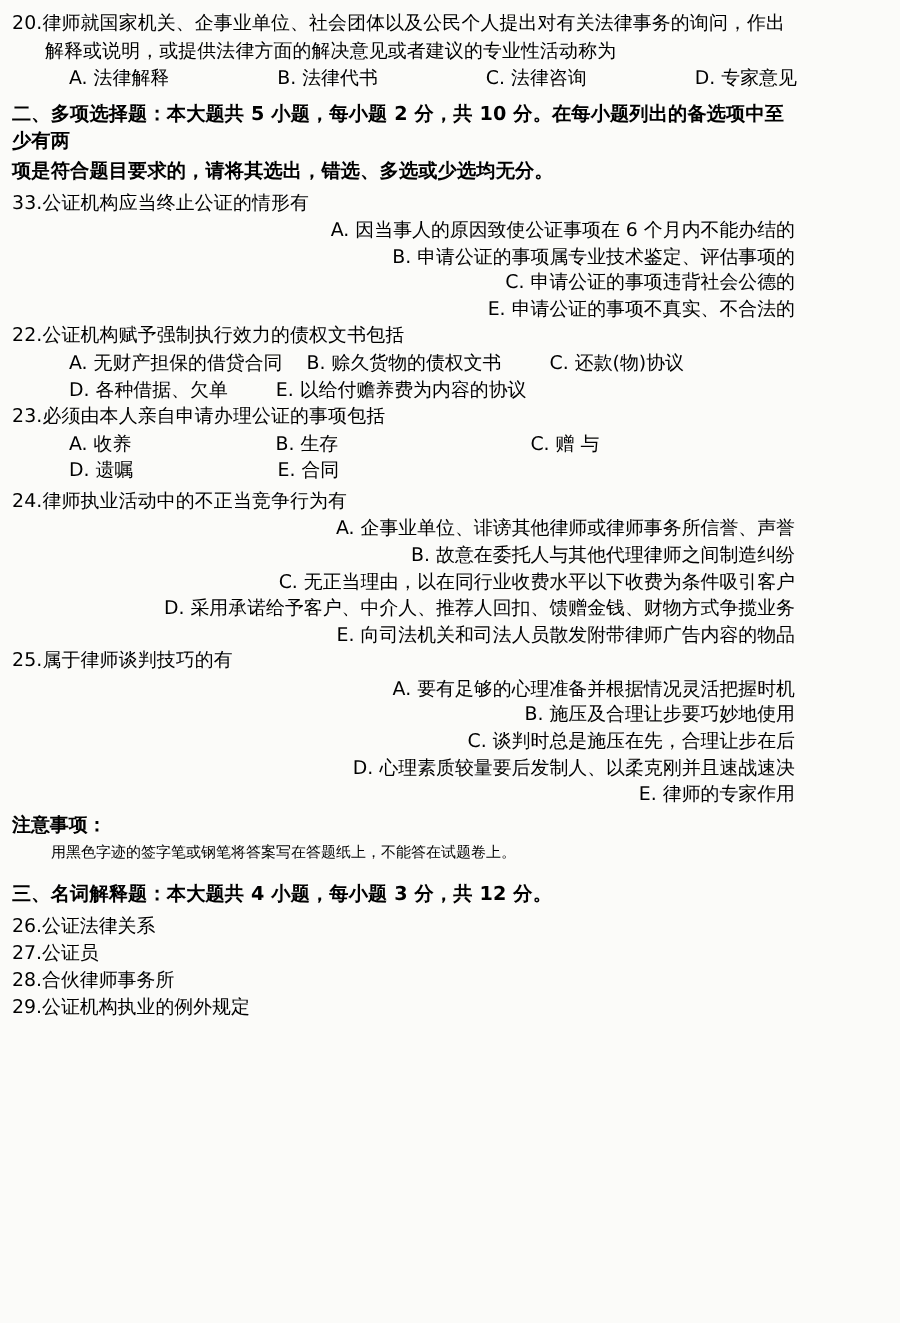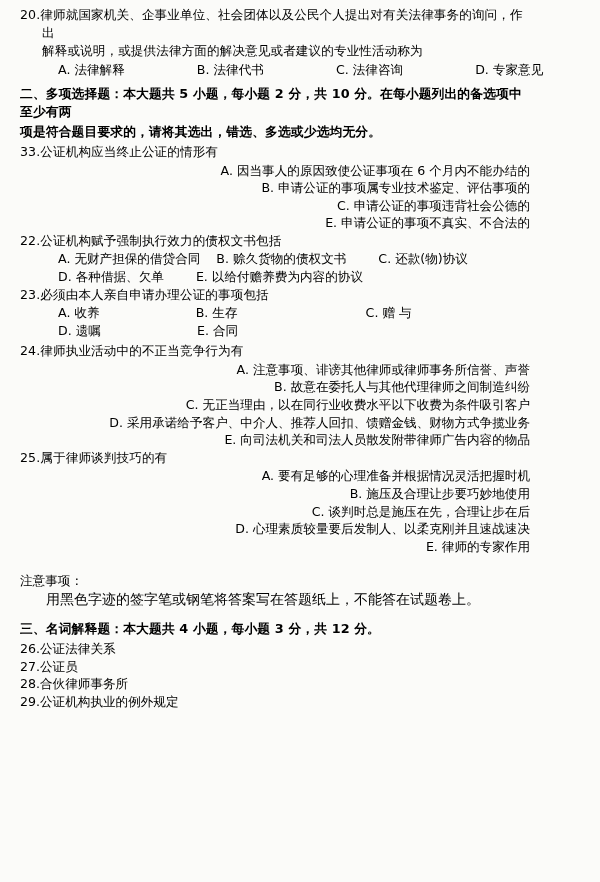--- a/index.html
+++ b/index.html
@@ -12,21 +12,21 @@
     background: #fbfbf9;
     font-family: "DejaVu Sans", "Liberation Sans", sans-serif;
     color: #000;
     overflow: hidden;
   }
   .page {
     position: relative;
     width: 548px;
     height: 882px;
     box-sizing: border-box;
-    padding: 6px 18px 0 20px;
+    padding: 6px 18px 0 8px;
   }
   .q {
     margin: 0 0 1px 0;
     font-size: 12.6px;
     line-height: 17.5px;
     letter-spacing: 0.1px;
   }
   .stem-wrap {
     padding-left: 22px;
     text-indent: -22px;
@@ -57,26 +57,26 @@
     font-weight: bold;
   }
   .center-title {
     text-align: center;
     font-size: 15px;
     font-weight: bold;
     letter-spacing: 2px;
     margin: 10px 0 8px 0;
   }
   .notice-title {
-    font-weight: normal;
+    font-weight: bold;
     font-size: 12.6px;
-    margin: 18px 0 1px 0;
+    margin: 4px 0 1px 0;
   }
   .notice-body {
-    font-size: 14px;
+    font-size: 10px;
     line-height: 17.5px;
     padding-left: 26px;
     margin: 0 0 4px 0;
   }
   .list-line {
     font-size: 12.6px;
     line-height: 17.8px;
     margin: 0;
   }
   .gap-sm { height: 3px; }
@@ -109,21 +109,21 @@
   <div class="opt-row">A. 无财产担保的借贷合同    B. 赊久货物的债权文书        C. 还款(物)协议</div>
   <div class="opt-row">D. 各种借据、欠单        E. 以给付赡养费为内容的协议</div>
 
   <div class="q" style="padding-left:0;">23.必须由本人亲自申请办理公证的事项包括</div>
   <div class="opt-row">A. 收养                        B. 生存                                C. 赠 与</div>
   <div class="opt-row">D. 遗嘱                        E. 合同</div>
 
   <div class="gap-sm"></div>
 
   <div class="q" style="padding-left:0;">24.律师执业活动中的不正当竞争行为有</div>
-  <div class="opt">A. 注意事项、诽谤其他律师或律师事务所信誉、声誉</div>
+  <div class="opt">A. 企事业单位、诽谤其他律师或律师事务所信誉、声誉</div>
   <div class="opt">B. 故意在委托人与其他代理律师之间制造纠纷</div>
   <div class="opt">C. 无正当理由，以在同行业收费水平以下收费为条件吸引客户</div>
   <div class="opt">D. 采用承诺给予客户、中介人、推荐人回扣、馈赠金钱、财物方式争揽业务</div>
   <div class="opt">E. 向司法机关和司法人员散发附带律师广告内容的物品</div>
 
   <div class="q" style="padding-left:0;">25.属于律师谈判技巧的有</div>
   <div class="opt">A. 要有足够的心理准备并根据情况灵活把握时机</div>
   <div class="opt">B. 施压及合理让步要巧妙地使用</div>
   <div class="opt">C. 谈判时总是施压在先，合理让步在后</div>
   <div class="opt">D. 心理素质较量要后发制人、以柔克刚并且速战速决</div>

